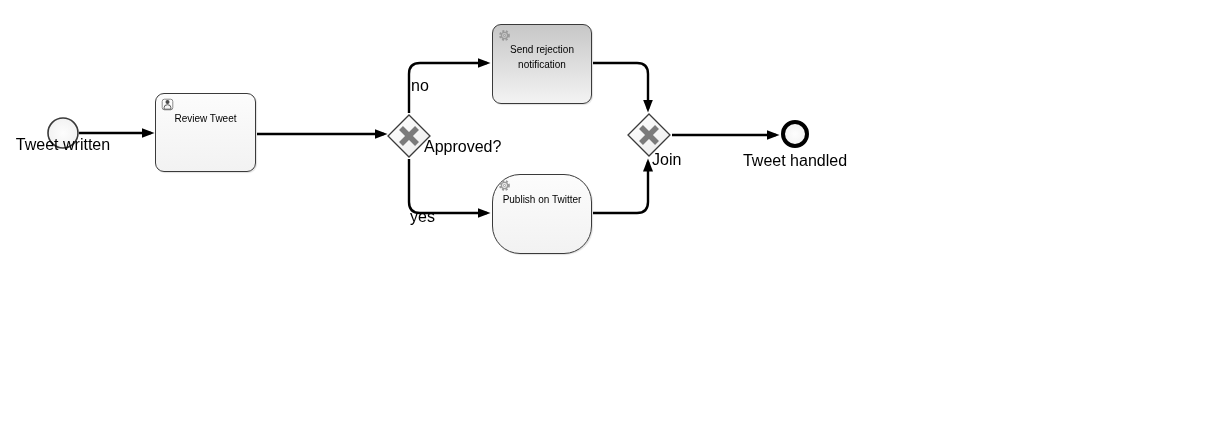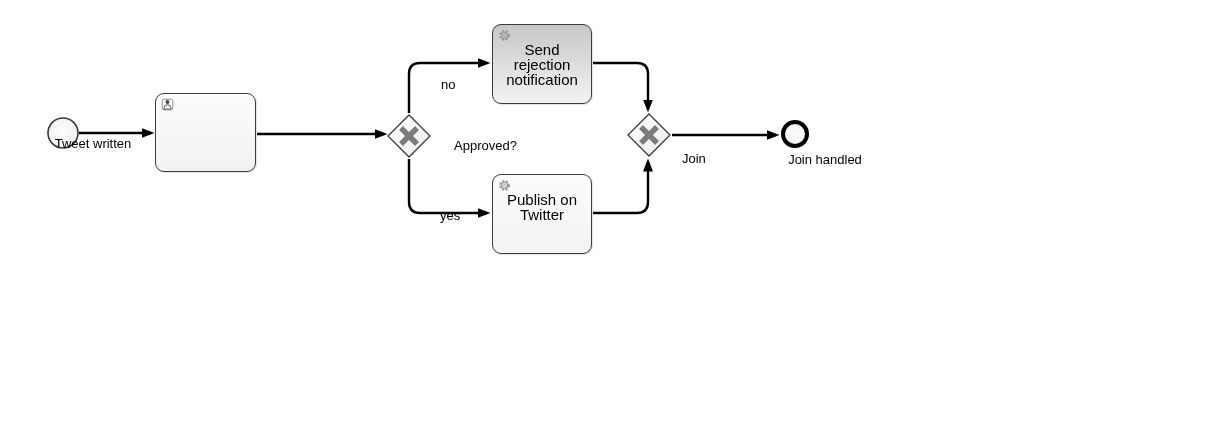--- a/index.html
+++ b/index.html
@@ -21,35 +21,34 @@
     border: 1.5px solid #3a3a3a;
     border-radius: 9px;
     box-sizing: border-box;
     box-shadow: 1px 1px 1px rgba(0,0,0,0.12);
     text-align: center;
   }
   .task-light { background: linear-gradient(to bottom, #fcfcfc, #f2f2f2); }
   .task-gray  { background: linear-gradient(to bottom, #c7c7c7, #f3f3f3); }
   .task-label {
     padding: 17px 5px 0 5px;
-    font-size: 15px;
+    font-size: 10px;
     line-height: 15px;
     color: #000000;
   }
   .node-icon {
     position: absolute;
     left: 5px; top: 4px;
     width: 13px; height: 13px;
   }
   .free-label {
     position: absolute;
-    font-size: 13px;
+    font-size: 16px;
     color: #000000;
     white-space: nowrap;
-    padding-left: 30px;
   }
   .event-label { text-align: center; }
 </style>
 </head>
 <body>
 
 <div id="canvas">
 
   <svg id="edge-layer" width="1221" height="428" viewBox="0 0 1221 428">
     <defs>
@@ -90,40 +89,41 @@
 
     <circle cx="795" cy="134" r="12" fill="url(#evGrad)" stroke="#000000" stroke-width="4"></circle>
   </svg>
 
   <div class="task task-light" style="left:155px; top:93px; width:101px; height:79px;">
     <svg class="node-icon" viewBox="0 0 13 13">
       <rect x="1.2" y="1.2" width="10.6" height="10.6" rx="2.2" fill="none" stroke="#8a8a8a" stroke-width="1"></rect>
       <circle cx="6.5" cy="4.1" r="2" fill="#4a4a4a"></circle>
       <path d="M3.1 11.2 V9.6 a3.4 2.9 0 0 1 6.8 0 V11.2 Z" fill="#f5f5f5" stroke="#4a4a4a" stroke-width="0.9"></path>
     </svg>
+    <div class="task-label">Review Tweet</div>
   </div>
 
   <div class="task task-gray" style="left:492px; top:24px; width:100px; height:80px;">
     <svg class="node-icon" viewBox="0 0 13 13">
       <circle cx="6.5" cy="6.5" r="4.4" fill="none" stroke="#9a9a9a" stroke-width="2" stroke-dasharray="2 1.6"></circle>
       <circle cx="6.5" cy="6.5" r="3.1" fill="none" stroke="#9a9a9a" stroke-width="1.3"></circle>
       <circle cx="6.5" cy="6.5" r="1.1" fill="none" stroke="#9a9a9a" stroke-width="1"></circle>
     </svg>
     <div class="task-label">Send rejection notification</div>
   </div>
 
-  <div class="task task-light" style="left:492px; top:174px; width:100px; height:80px;">
+  <div class="task task-light" style="left:492px; top:174px; width:100px; height:80px;border-radius:28px;">
     <svg class="node-icon" viewBox="0 0 13 13">
       <circle cx="6.5" cy="6.5" r="4.4" fill="none" stroke="#9a9a9a" stroke-width="2" stroke-dasharray="2 1.6"></circle>
       <circle cx="6.5" cy="6.5" r="3.1" fill="none" stroke="#9a9a9a" stroke-width="1.3"></circle>
       <circle cx="6.5" cy="6.5" r="1.1" fill="none" stroke="#9a9a9a" stroke-width="1"></circle>
     </svg>
     <div class="task-label">Publish on Twitter</div>
   </div>
 
   <div class="free-label event-label" style="left:8px; top:136px; width:110px;">Tweet written</div>
   <div class="free-label" style="left:424px; top:138px;">Approved?</div>
   <div class="free-label" style="left:411px; top:77px;">no</div>
   <div class="free-label" style="left:410px; top:208px;">yes</div>
   <div class="free-label" style="left:652px; top:151px;">Join</div>
-  <div class="free-label event-label" style="left:740px; top:152px; width:110px;">Join handled</div>
+  <div class="free-label event-label" style="left:740px; top:152px; width:110px;">Tweet handled</div>
 
 </div>
 
 </body></html>

